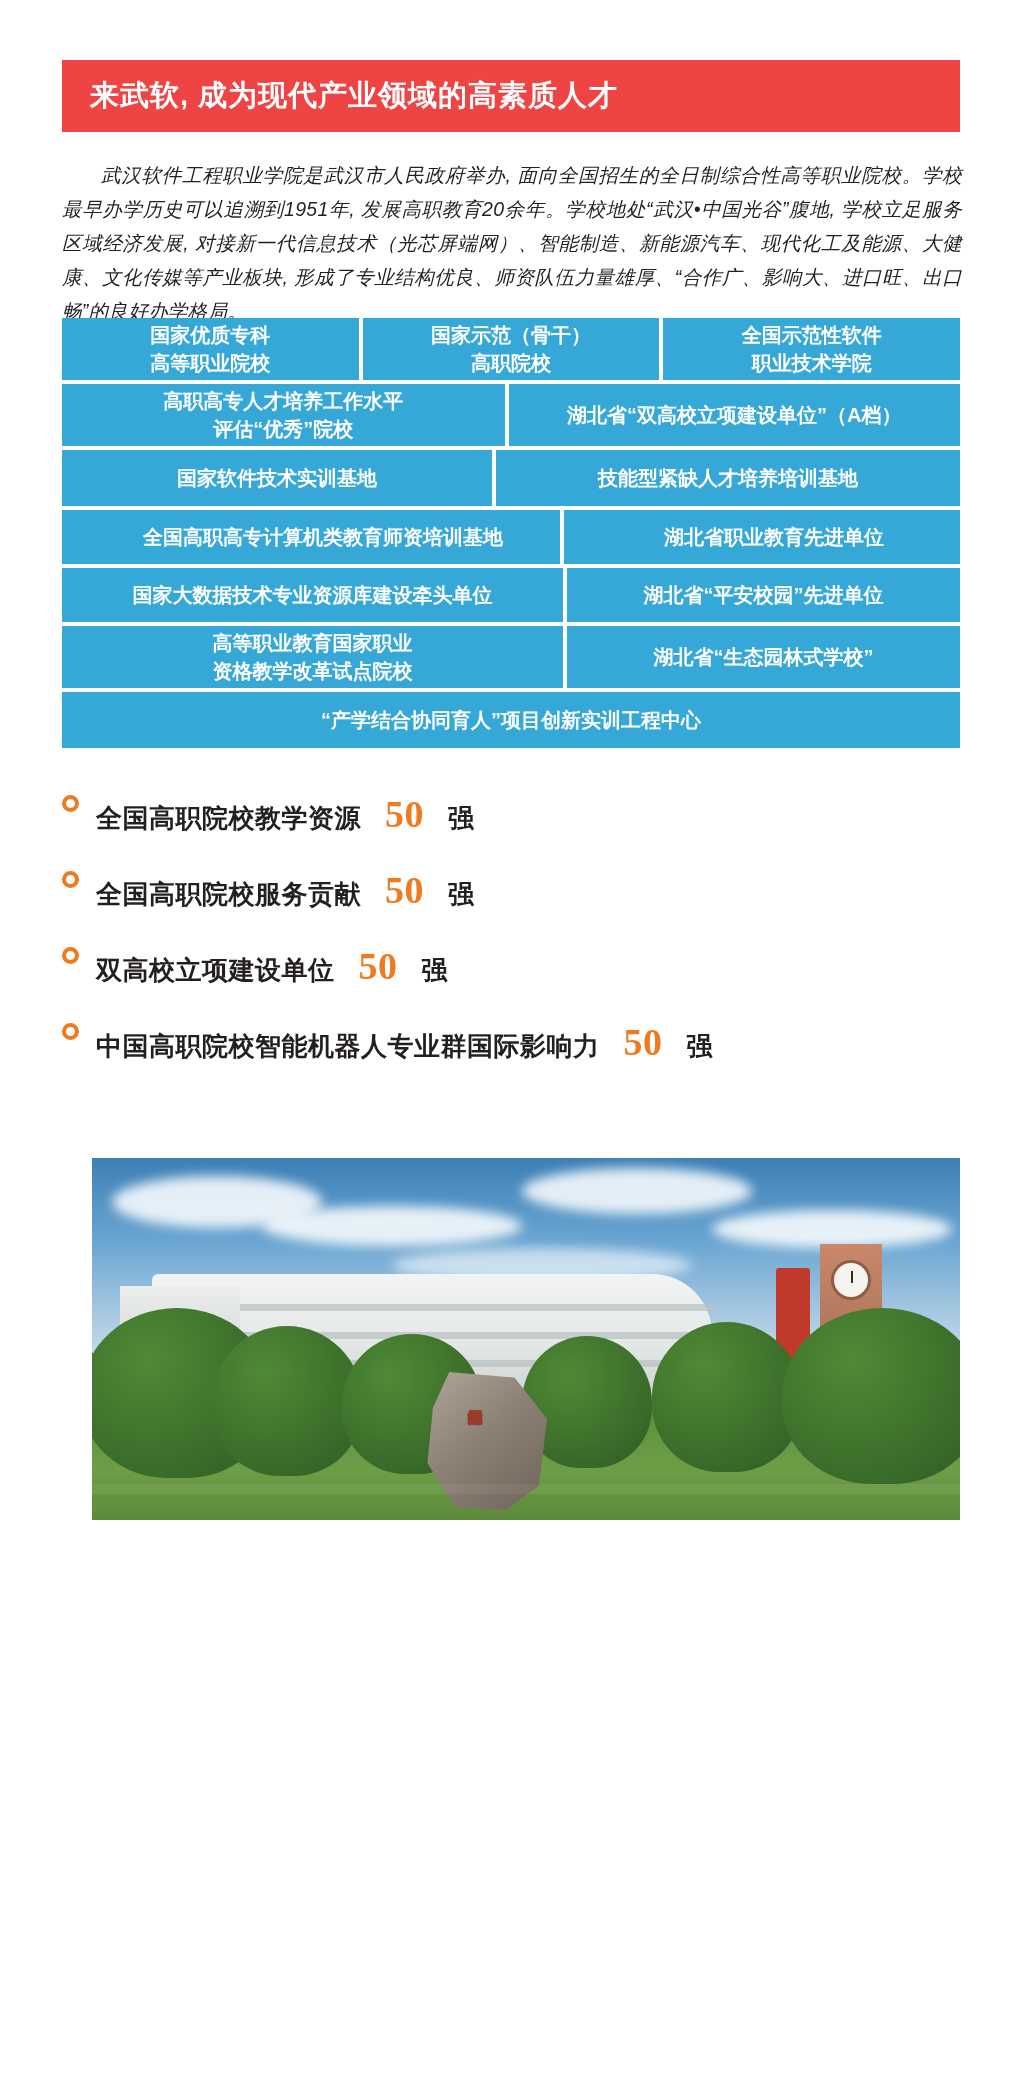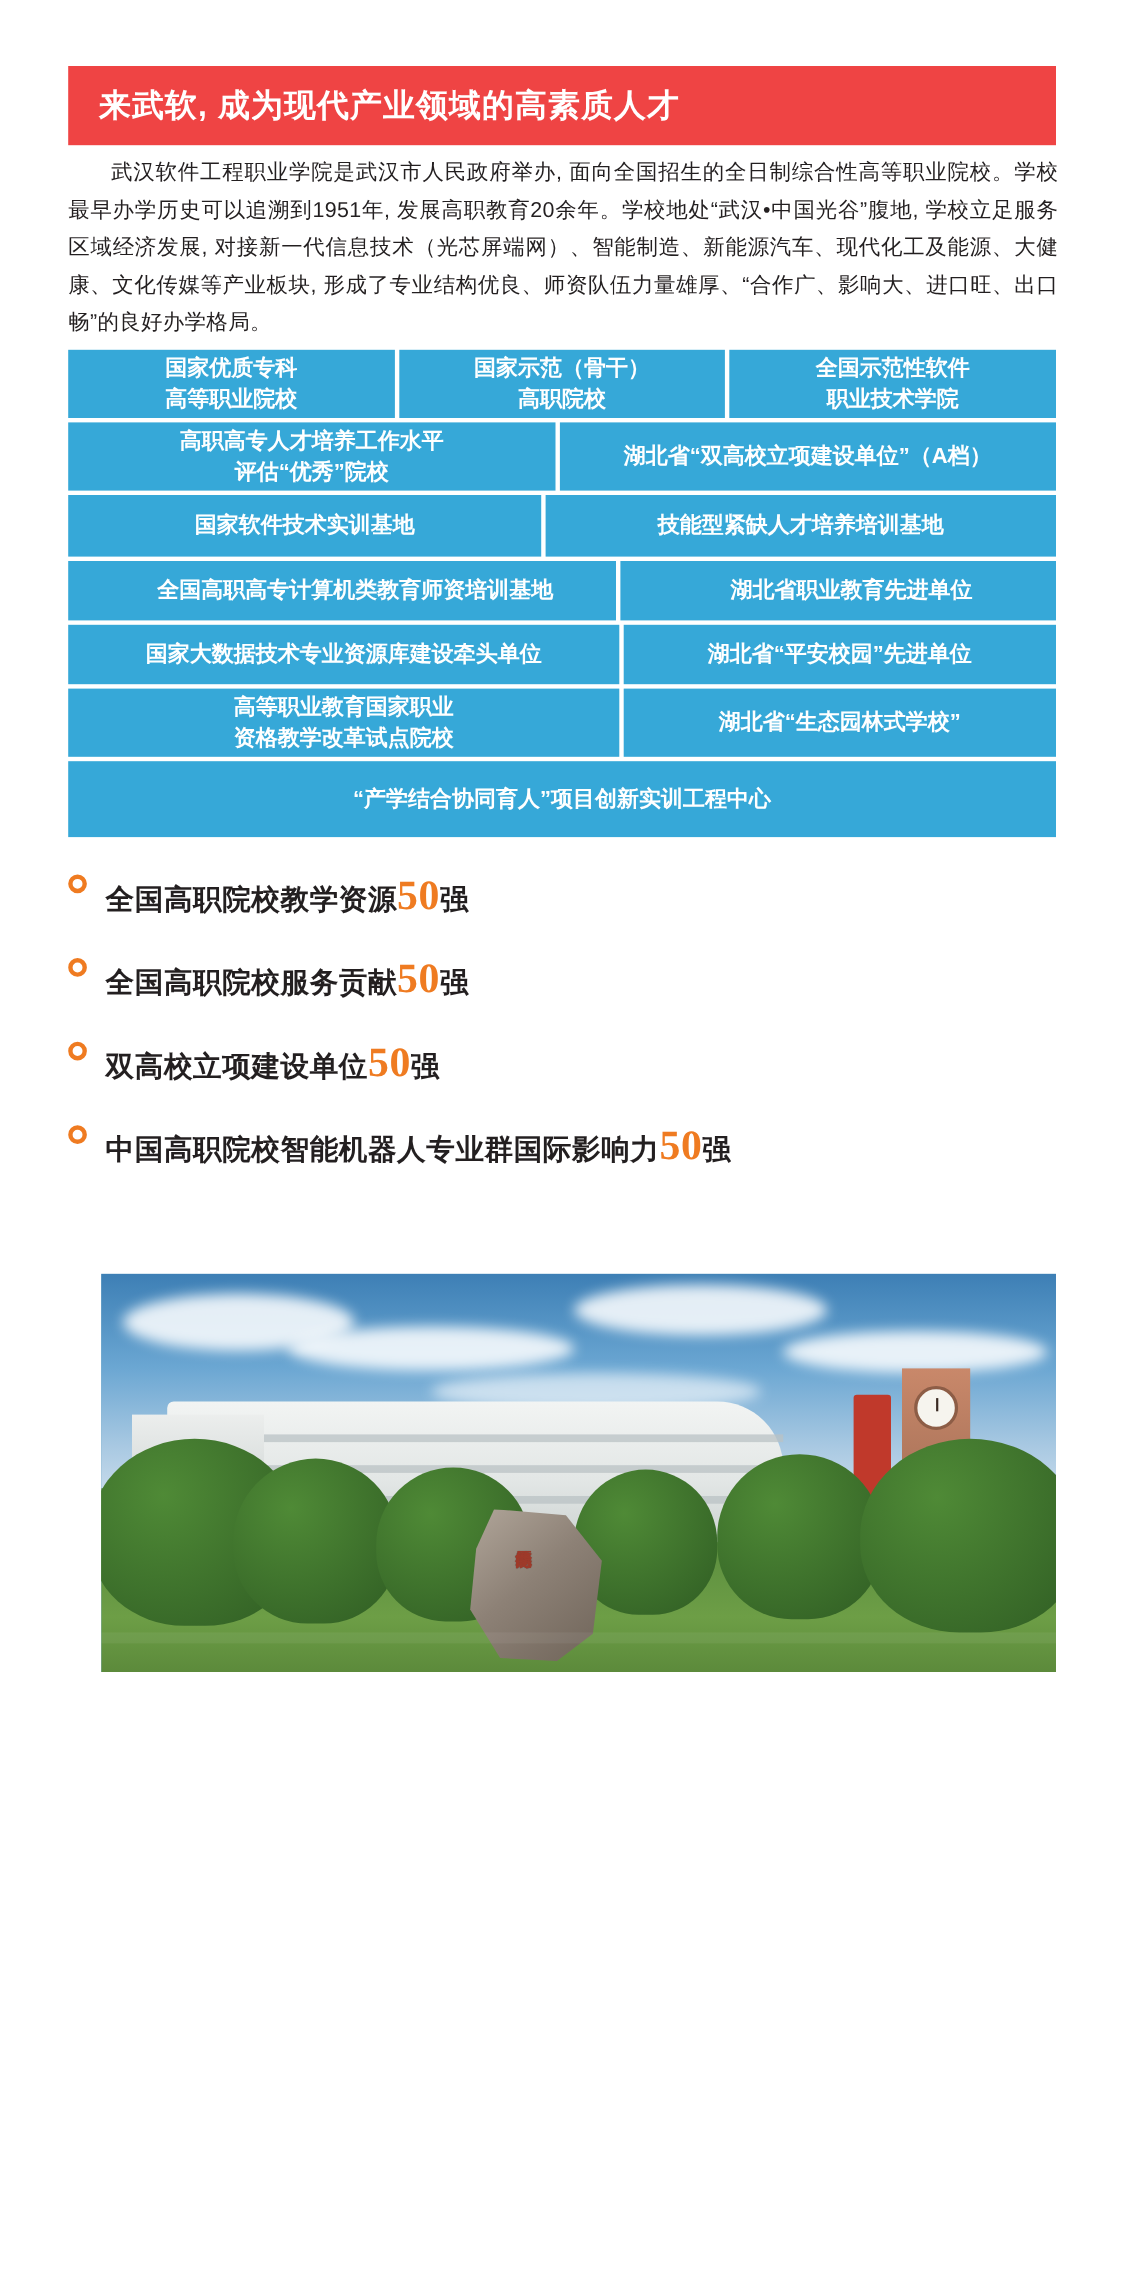--- a/index.html
+++ b/index.html
@@ -33,28 +33,29 @@
     font-weight: bold;
     letter-spacing: 1px;
     margin-left: 28px;
     white-space: nowrap;
   }
 
   
   .intro {
     position: absolute;
     left: 62px;
-    top: 140px;
+    top: 158px;
     width: 900px;
     font-size: 19.5px;
     line-height: 34px;
     text-align: justify;
     text-indent: 2em;
     color: #231f20;
     letter-spacing: 0.3px;
+    font-style: italic;
   }
 
   
   .honors {
     position: absolute;
     left: 62px;
     top: 318px;
     width: 898px;
     display: flex;
     flex-direction: column;
@@ -78,21 +79,21 @@
     padding: 6px 4px;
     box-sizing: border-box;
     white-space: pre-line;
   }
   .r0 .cell { height: 62px; }
   .r1 .cell { height: 62px; }
   .r2 .cell { height: 56px; }
   .r3 .cell { height: 54px; padding-left: 28px; }
   .r4 .cell { height: 54px; }
   .r5 .cell { height: 62px; }
-  .r6 .cell { height: 69px; }
+  .r6 .cell { height: 56px; }
 
   
   .rankings {
     position: absolute;
     left: 62px;
     top: 795px;
     width: 900px;
   }
   .rank-item {
     display: flex;
@@ -113,21 +114,21 @@
     font-weight: bold;
     color: #231f20;
     letter-spacing: 0.5px;
     display: flex;
     align-items: baseline;
   }
   .rank-text .num {
     color: #ef7b21;
     font-size: 38px;
     font-weight: bold;
-    margin: 0 0;
+    margin: 0 24px;
     line-height: 1;
     font-family: "Liberation Serif", "DejaVu Serif", serif;
   }
 
   
   .photo {
     position: absolute;
     left: 92px;
     top: 1158px;
     width: 868px;

